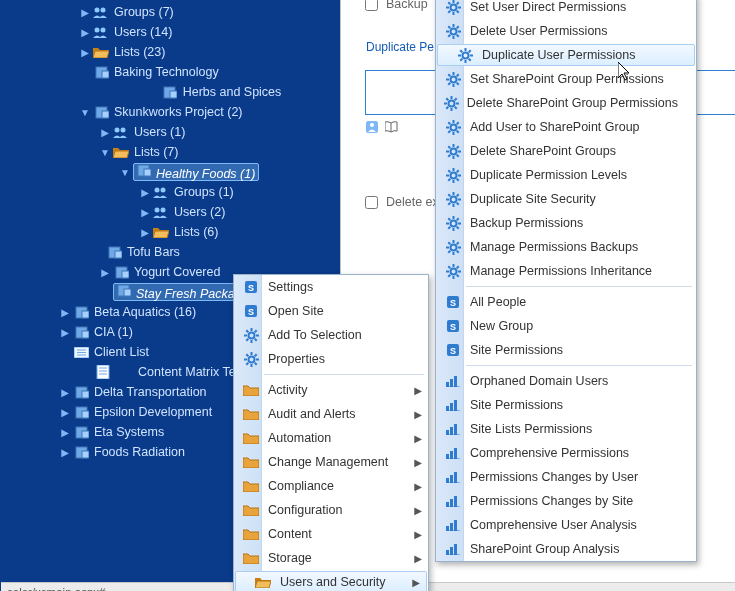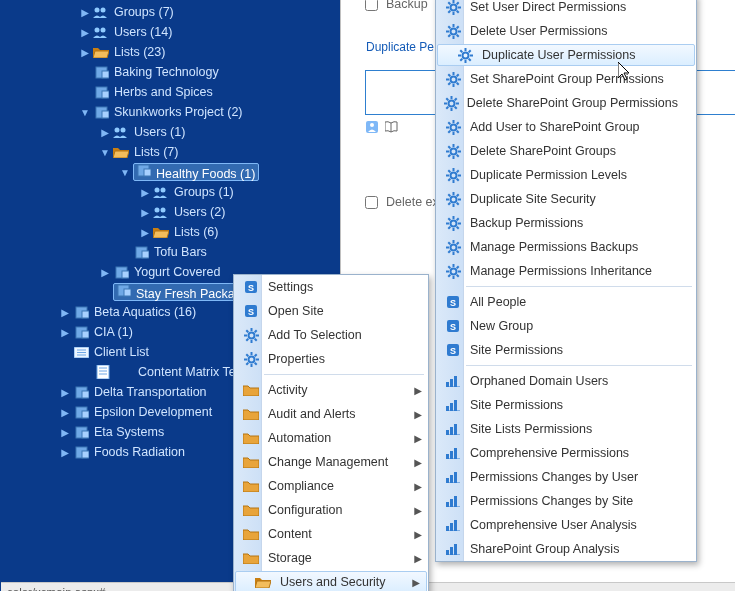--- a/index.html
+++ b/index.html
@@ -3,21 +3,21 @@
 <meta charset="utf-8">
 <style>
   * { box-sizing: border-box; margin: 0; padding: 0; font-family: "Segoe UI", Arial, sans-serif; }
   body { background: #0a3a8a; width: 735px; height: 591px; position: relative; overflow: hidden; font-size: 12.5px; }
 
   
   .tree { position: absolute; top: 0; left: 0; width: 350px; height: 100%; color: #cfe4ff; padding-top: 2px; }
   .tree-row { display: flex; align-items: center; height: 20px; white-space: nowrap; cursor: pointer; }
   .tree-row .caret { width: 10px; font-size: 10px; color: #7fb6f5; display:inline-block; text-align:center; margin-right:3px; }
   .tree-row .icon { width:16px; height:14px; display:inline-flex; align-items:center; justify-content:center; margin-right:5px; }
-  .sel { background:#326ab1; border:1px solid #7fb8f7; border-radius:2px; padding:0 3px 0 1px; color:#fff; }
+  .sel { background:#326ab1; border:1px solid #7fb8f7; border-radius:2px; padding:0 3px 0 1px; color:#fff;font-style:italic; }
 
   
   .bgpanel { position:absolute; left:340px; top:-20px; width:420px; height:620px; background:#fff; border-left:1px solid #c0c0c0; }
   .bgpanel .label { position:absolute; left:25px; top:60px; color:#145bb7; font-size:12px; }
   .bgpanel .chk { position:absolute; display:flex; align-items:center; gap:8px; color:#666; }
   .bgpanel .chk input { width:13px; height:13px; }
   .bgpanel .smallicons { position:absolute; left:24px; top:140px; display:flex; gap:6px; }
   .bgpanel .smallicons span { font-size:14px; color:#555; }
   .bgpanel .textbox { position:absolute; left:24px; top:90px; width:380px; height:45px; border:1px solid #2e7fcf; background:#fff; }
   .bgpanel .statusbar { position:absolute; left:-340px; bottom:0; width:735px; height:18px; background:#ececec; border-top:1px solid #c8c8c8; color:#555; font-size:11.5px; padding-left:6px; display:flex; align-items:center; }
@@ -160,21 +160,21 @@
     </div>
     <div class="tree-row" style="padding-left: 80px;">
       <span class="caret"></span>
       <span class="icon">
         <svg width="15" height="13">
           <use href="#ic-site"></use>
         </svg>
       </span>
       <span>Baking Technology</span>
     </div>
-    <div class="tree-row" style="padding-left: 80px;">
+    <div class="tree-row" style="padding-left: 80px; justify-content: center;">
       <span class="caret"></span>
       <span class="icon">
         <svg width="15" height="13">
           <use href="#ic-site"></use>
         </svg>
       </span>
       <span>Herbs and Spices</span>
     </div>
     <div class="tree-row" style="padding-left: 80px;">
       <span class="caret">▼</span>
@@ -231,21 +231,21 @@
     </div>
     <div class="tree-row" style="padding-left: 140px;">
       <span class="caret">▶</span>
       <span class="icon">
         <svg width="16" height="12">
           <use href="#ic-folder-open"></use>
         </svg>
       </span>
       <span>Lists (6)</span>
     </div>
-    <div class="tree-row" style="padding-left: 120px;">
+    <div class="tree-row" style="padding-left: 93px;">
       <span class="caret"></span>
       <span class="icon">
         <svg width="15" height="13">
           <use href="#ic-site"></use>
         </svg>
       </span>
       <span>Tofu Bars</span>
     </div>
     <div class="tree-row" style="padding-left: 100px;">
       <span class="caret">▶</span>

